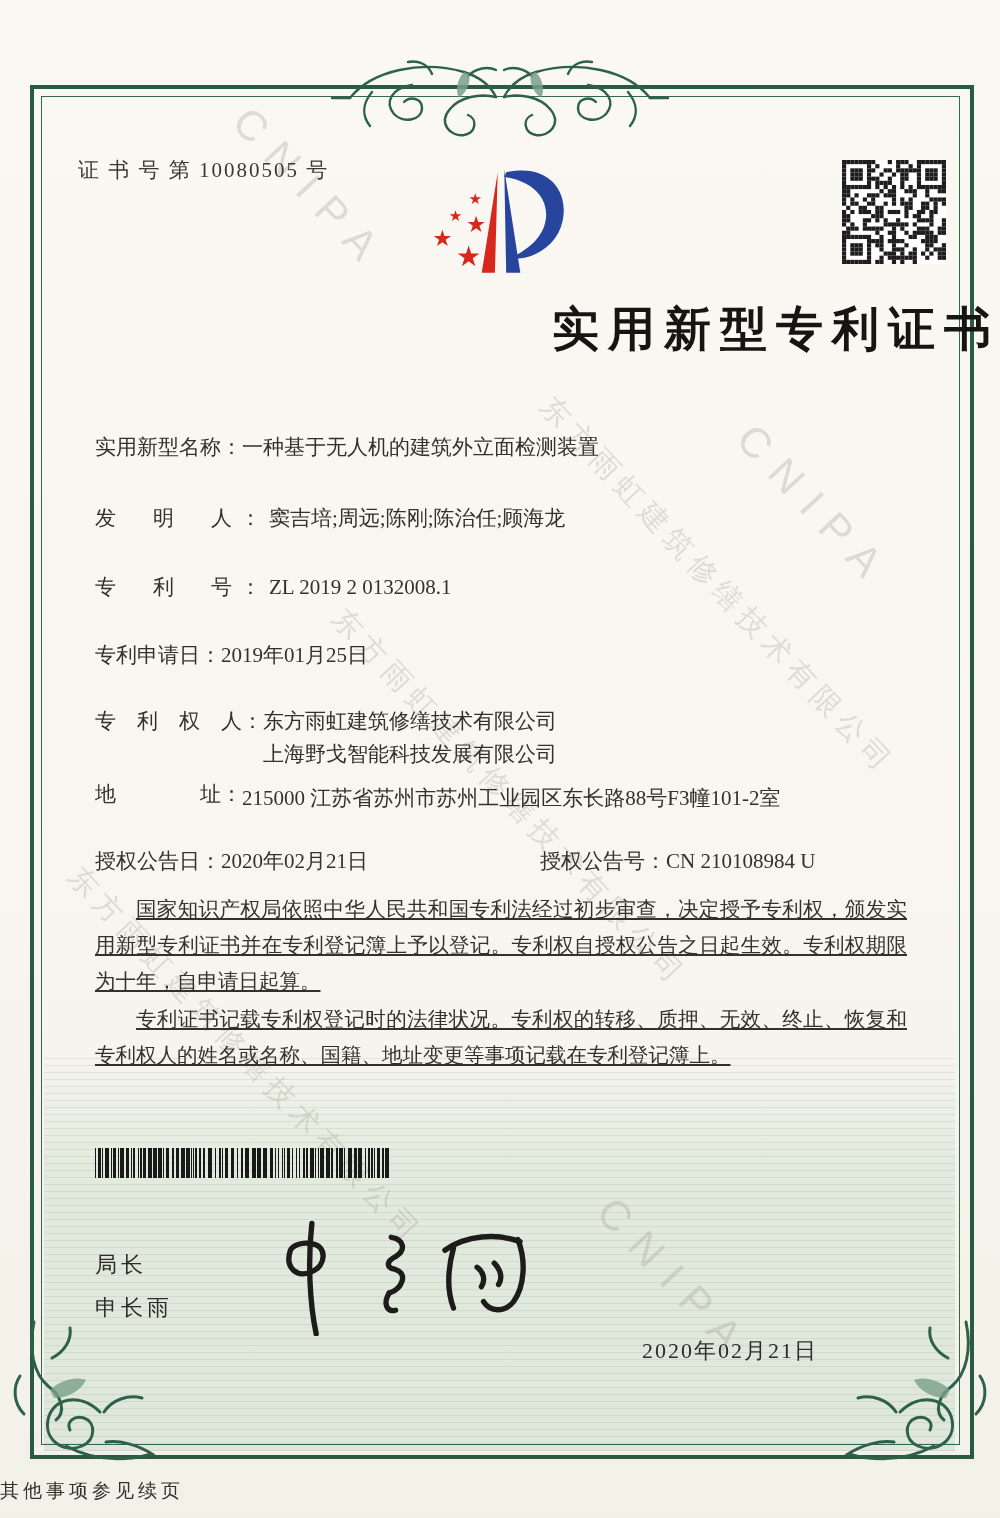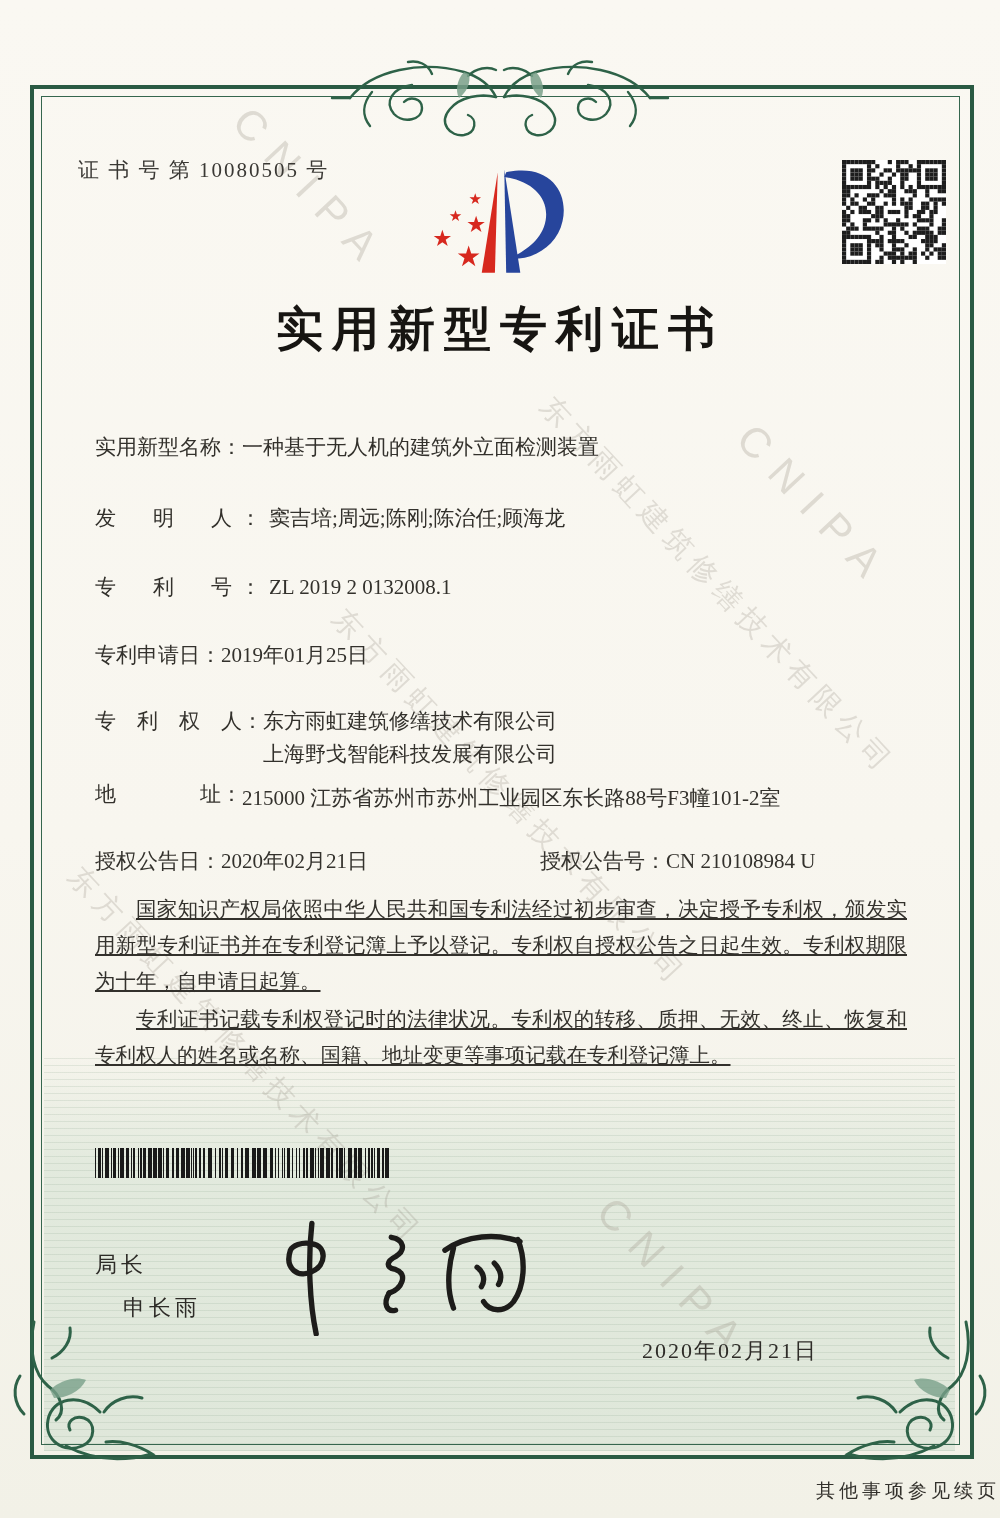--- a/index.html
+++ b/index.html
@@ -20,38 +20,38 @@
   }
   .ornament{position:absolute;z-index:4;pointer-events:none;}
   
   .wm{position:absolute;z-index:2;transform:rotate(47deg);transform-origin:0 0;
       color:rgba(152,142,130,0.26);white-space:nowrap;pointer-events:none;}
   .wm-co{font-size:29px;letter-spacing:7px;}
   .wm-ag{font-size:42px;letter-spacing:16px;color:rgba(160,152,140,0.30);font-family:"Liberation Sans","DejaVu Sans",sans-serif;}
   
   .z{position:absolute;z-index:5;}
   .certno{left:78px;top:156px;font-size:21px;letter-spacing:2px;color:#3a3834;}
-  .title{left:0;top:298px;width:100%;text-align:center;font-size:47px;font-weight:700;
+  .title{left:0;top:298px;width:100%;text-align:right;font-size:47px;font-weight:700;
          letter-spacing:9px;color:#171512;}
   .row{left:95px;width:815px;font-size:21px;color:#33312c;white-space:nowrap;}
   .flabel{color:#33312c;}
   .sp{letter-spacing:8px;}
   .fvalue{color:#33312c;}
   .vblock{display:inline-block;vertical-align:top;white-space:normal;}
   .body-text{left:95px;top:891px;width:812px;font-size:20.5px;line-height:36px;
              text-align:justify;color:#33312c;}
   .body-text p{margin:0 0 2px 0;text-indent:2em;text-decoration:underline;}
   .barcode-wrap{left:95px;top:1148px;width:296px;height:30px;}
   .sig-title{left:95px;top:1250px;font-size:22px;letter-spacing:4px;}
-  .sig-name{left:95px;top:1293px;font-size:22px;letter-spacing:4px;margin-left:28px;}
+  .sig-name{left:95px;top:1293px;font-size:22px;letter-spacing:4px;}
   .sig-script{left:252px;top:1218px;}
   .grant-second{position:absolute;left:445px;top:0;}
   .date{left:642px;top:1336px;font-size:22px;letter-spacing:2px;}
   .pageinfo{left:0;top:1416px;width:100%;text-align:center;font-size:17px;letter-spacing:3px;color:#3c3a35;}
-  .note{left:0;top:1478px;width:100%;text-align:right;font-size:19px;letter-spacing:4px;color:#33312c;}
+  .note{left:0;top:1478px;width:100%;text-align:left;font-size:19px;letter-spacing:4px;color:#33312c;}
 </style>
 </head>
 <body>
 
 <div class="page">
 
   <div class="wave-band"></div>
 
   <div class="wm wm-co" style="left:560px;top:388px;">东方雨虹建筑修缮技术有限公司</div>
   <div class="wm wm-co" style="left:352px;top:600px;">东方雨虹建筑修缮技术有限公司</div>

